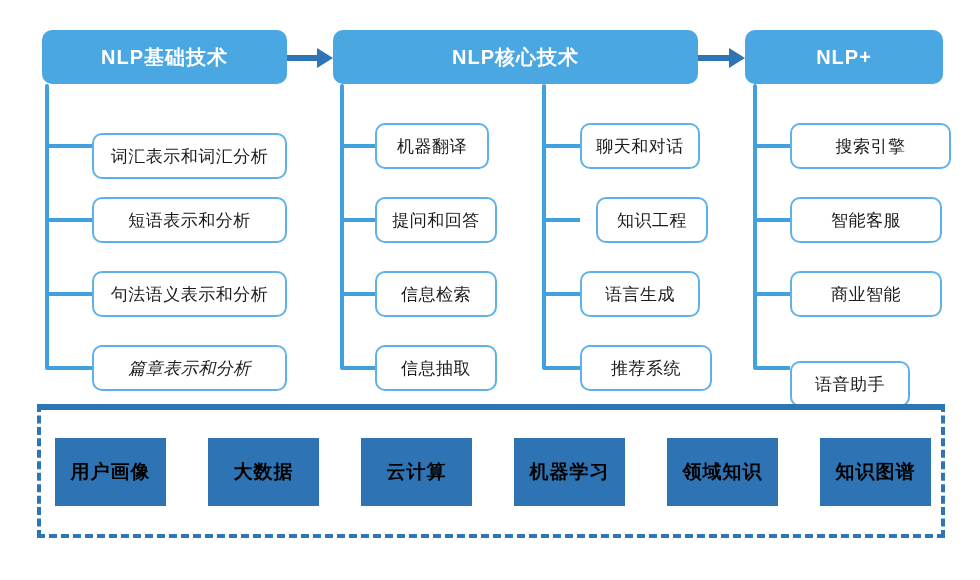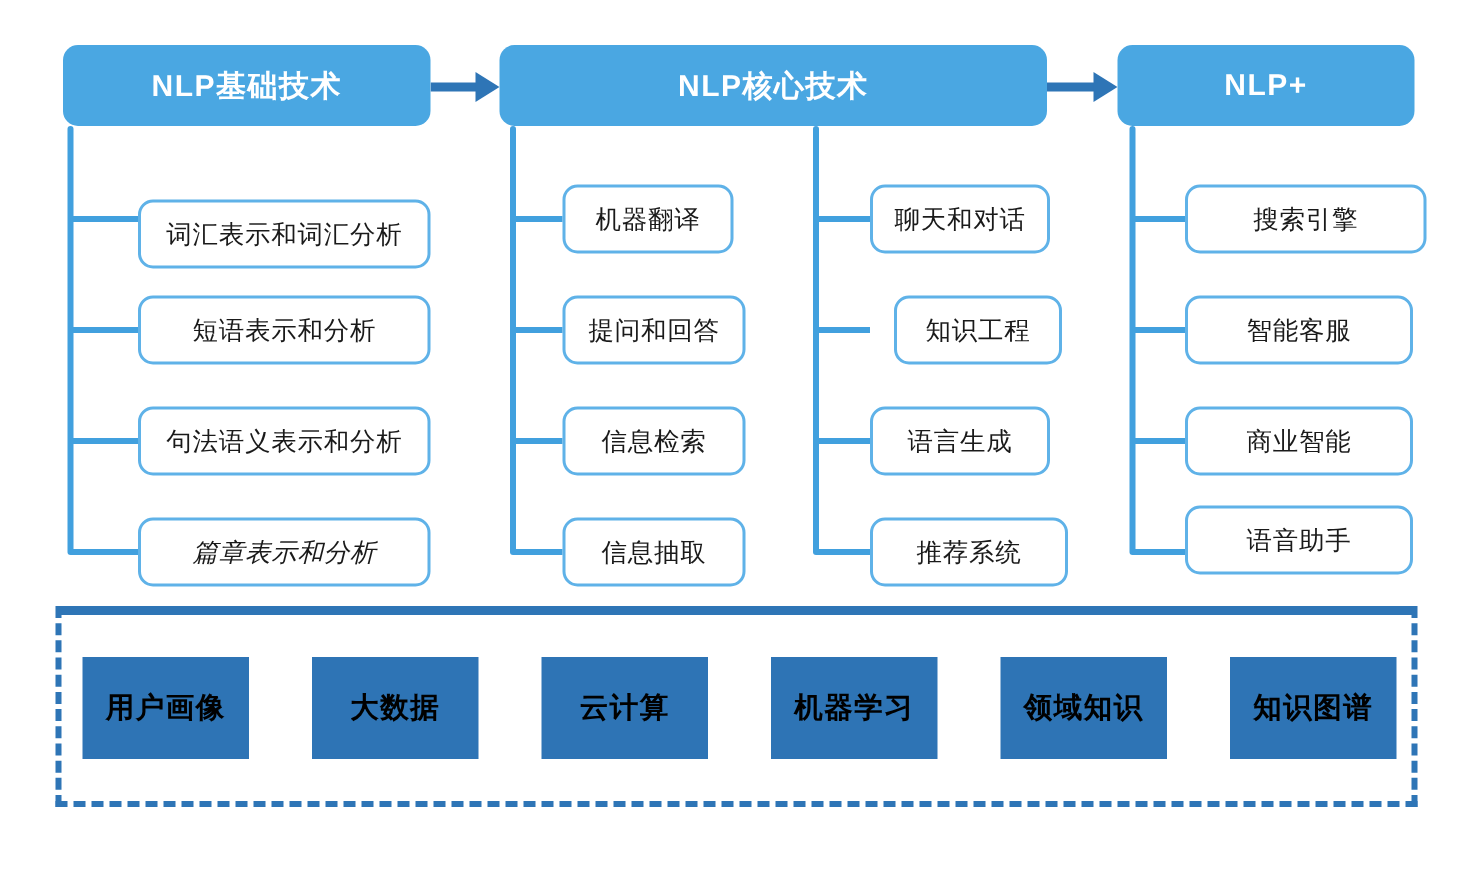--- a/index.html
+++ b/index.html
@@ -126,21 +126,21 @@
 
   <div class="vline" style="left:753px;top:84px;height:286px;"></div>
   <div class="hstub" style="left:755px;top:144px;width:35px;"></div>
   <div class="hstub" style="left:755px;top:218px;width:35px;"></div>
   <div class="hstub" style="left:755px;top:292px;width:35px;"></div>
   <div class="hstub" style="left:755px;top:366px;width:35px;"></div>
 
   <div class="node" style="left:790px;top:123px;width:161px;">搜索引擎</div>
   <div class="node" style="left:790px;top:197px;width:152px;">智能客服</div>
   <div class="node" style="left:790px;top:271px;width:152px;">商业智能</div>
-  <div class="node" style="left:790px;top:337px;width:152px;">语音助手</div>
+  <div class="node" style="left:790px;top:361px;width:120px;">语音助手</div>
 
   <div class="foundation">
     <div class="chip">用户画像</div>
     <div class="chip">大数据</div>
     <div class="chip">云计算</div>
     <div class="chip">机器学习</div>
     <div class="chip">领域知识</div>
     <div class="chip">知识图谱</div>
   </div>
 

